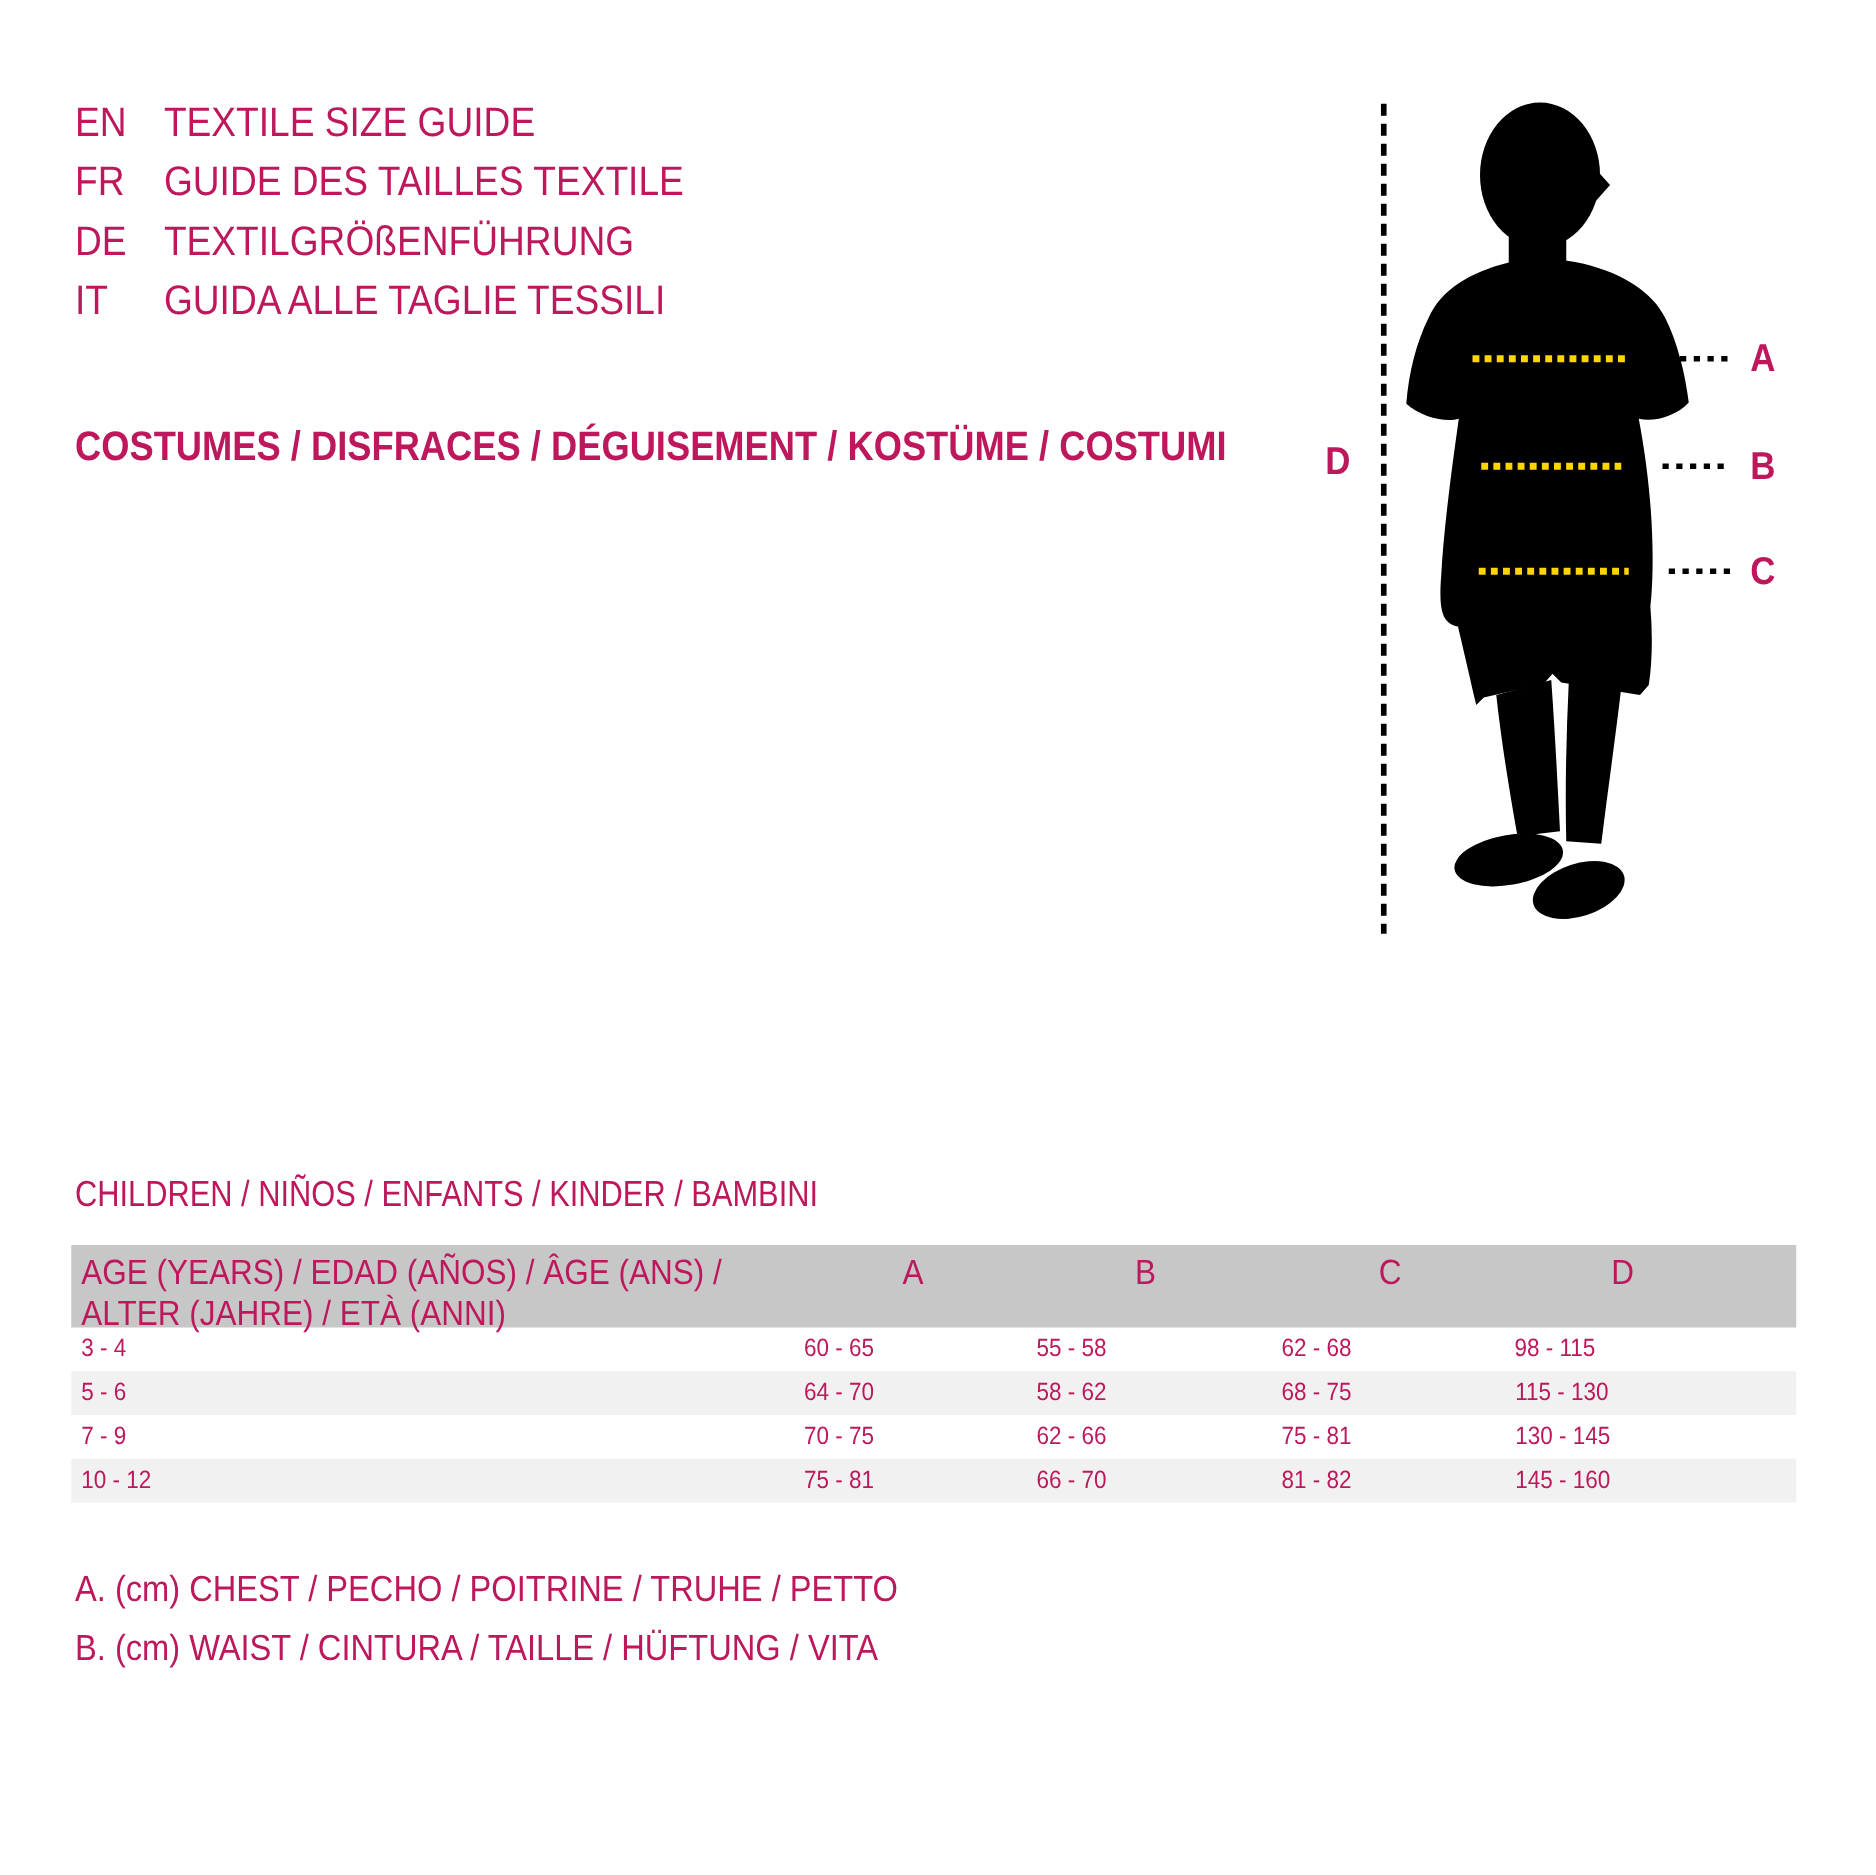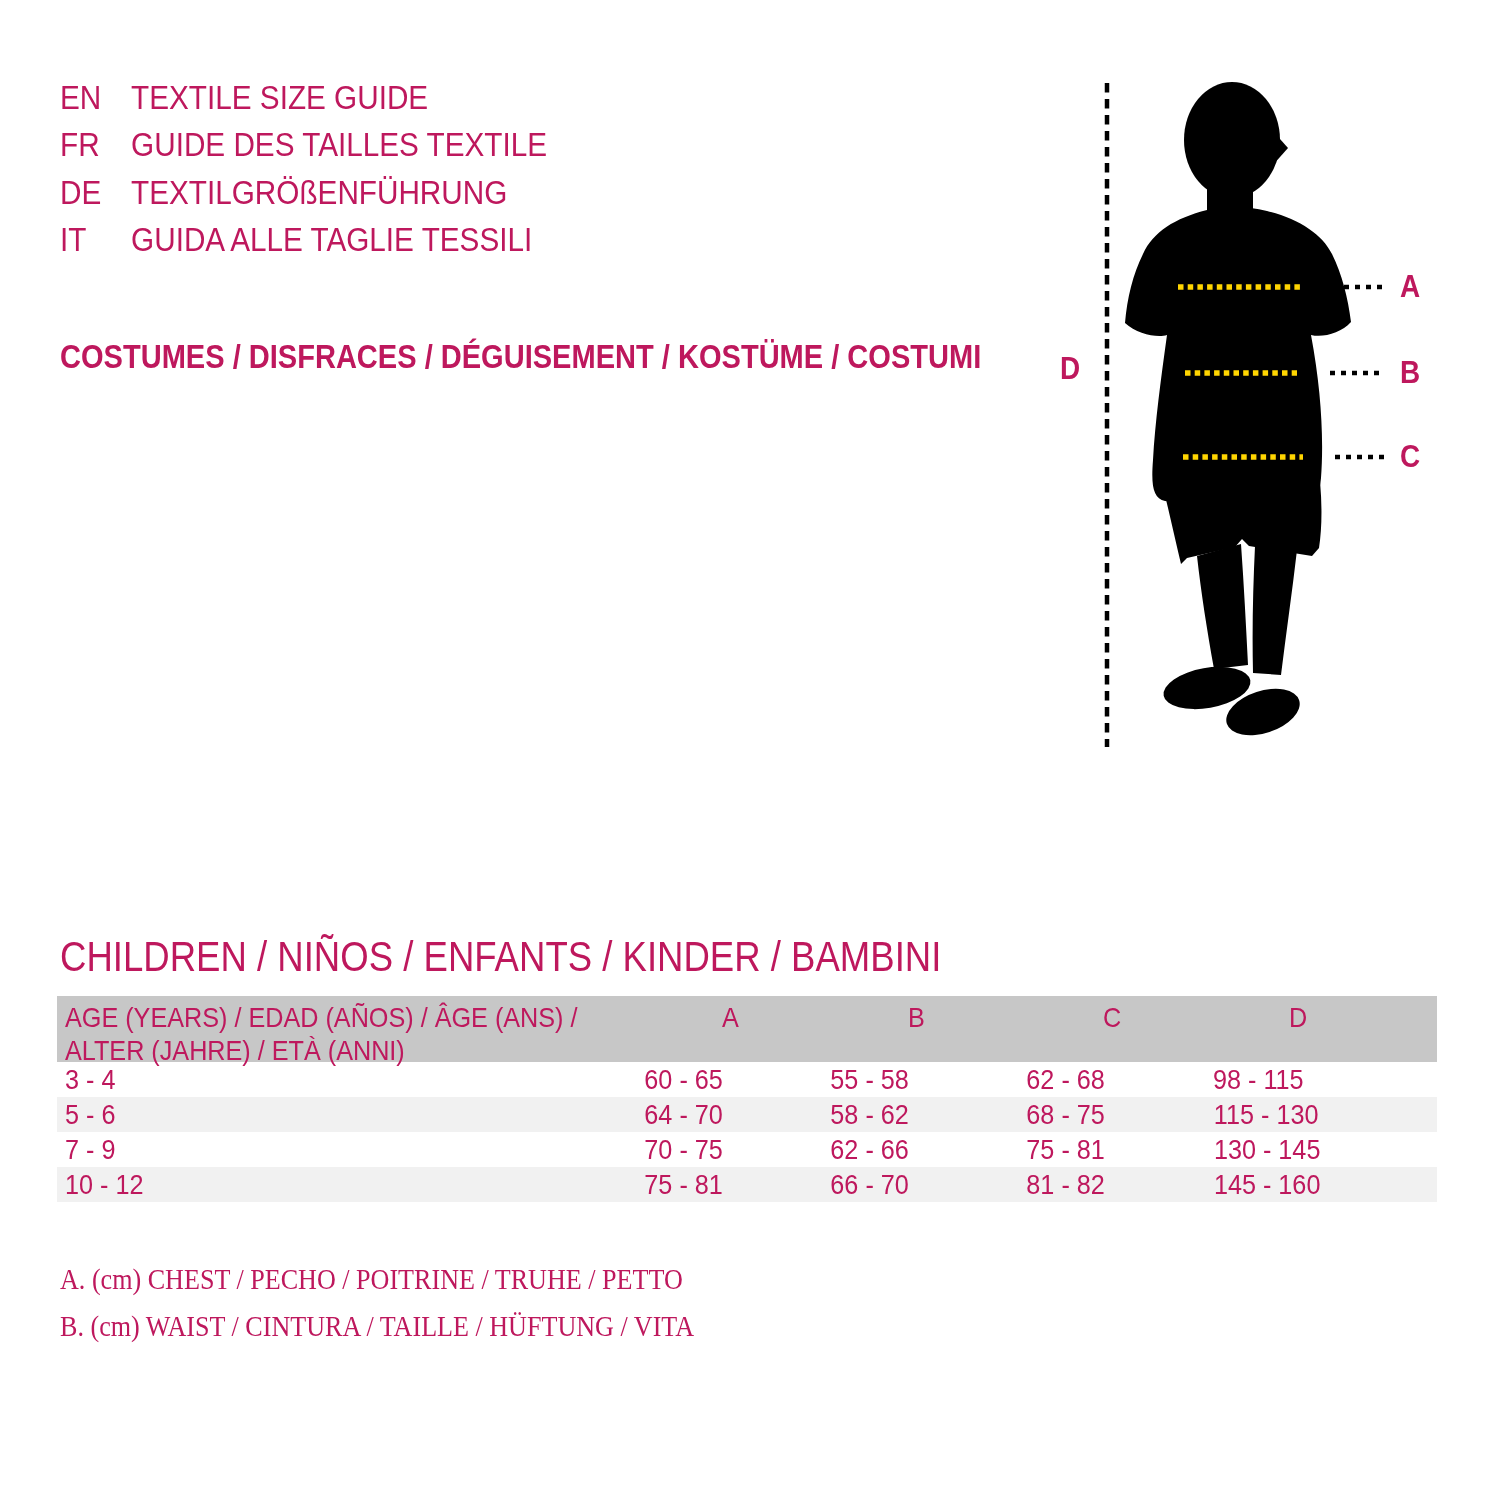--- a/index.html
+++ b/index.html
@@ -21,33 +21,33 @@
   
   .figure-area{position:absolute;left:1050px;top:70px;width:430px;height:690px;}
   .fig-svg{position:absolute;left:0;top:0;}
   .meas-label{position:absolute;width:48px;text-align:center;font-weight:bold;font-size:31px;line-height:32px;}
   .lab-a{left:336px;top:201px;}
   .lab-b{left:336px;top:287px;}
   .lab-c{left:336px;top:371px;}
   .lab-d{left:-4px;top:283px;}
 
   
-  .children-title{position:absolute;left:60px;top:941px;font-size:43px;line-height:30px;}
+  .children-title{position:absolute;left:60px;top:941px;font-size:29px;line-height:30px;}
   .size-table{position:absolute;left:57px;top:996px;width:1380px;}
   .thead{position:relative;height:66px;}
   .age-head{position:absolute;left:8px;top:5px;font-size:28px;line-height:33px;}
   .col-head{position:absolute;top:0;width:180px;text-align:center;font-size:28px;line-height:44px;}
-  .trow{position:relative;height:35px;font-size:28px;}
+  .trow{position:relative;height:35px;font-size:20px;}
   .age-cell{position:absolute;left:8px;top:0;line-height:35px;}
   .val{position:absolute;top:0;width:180px;line-height:35px;}
   .ca{left:583px;} .cb{left:769px;} .cc{left:965px;} .cd{left:1151px;}
 
   
   .legend{position:absolute;left:60px;top:1249px;}
-  .legend-row{height:47px;display:flex;align-items:flex-end;font-size:29px;font-family:Liberation Serif, serif;}
+  .legend-row{height:47px;display:flex;align-items:center;font-size:29px;}
 </style>
 </head>
 <body>
 
 <div class="canvas">
 
   <div class="lang-block">
     <div class="lang-row">
         <span class="cx"><span class="lang-code">EN</span><span>TEXTILE SIZE GUIDE</span></span>
       </div>

